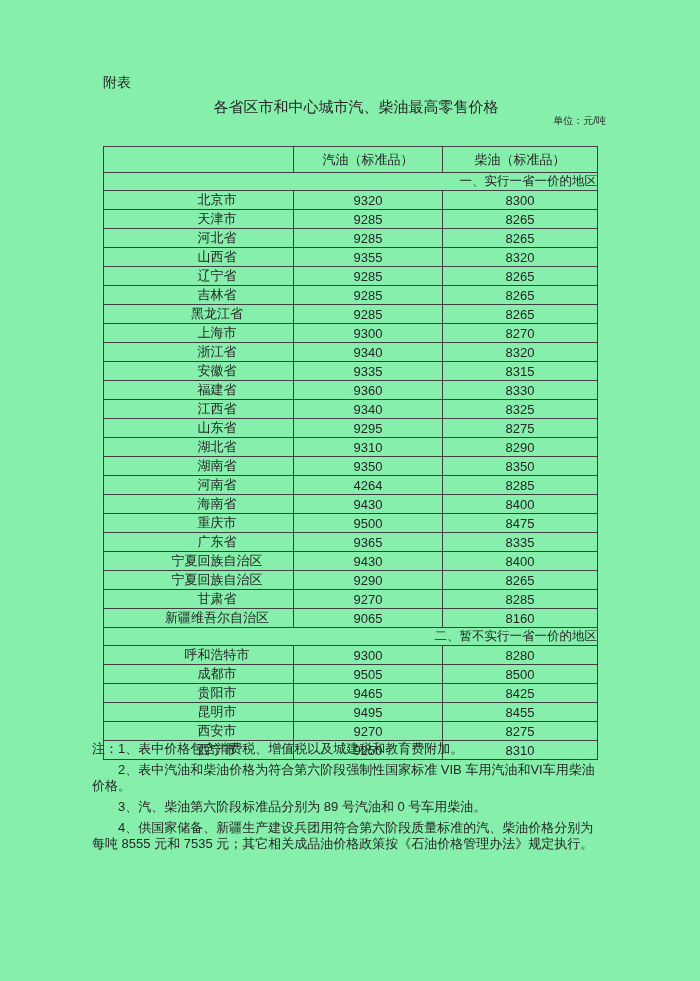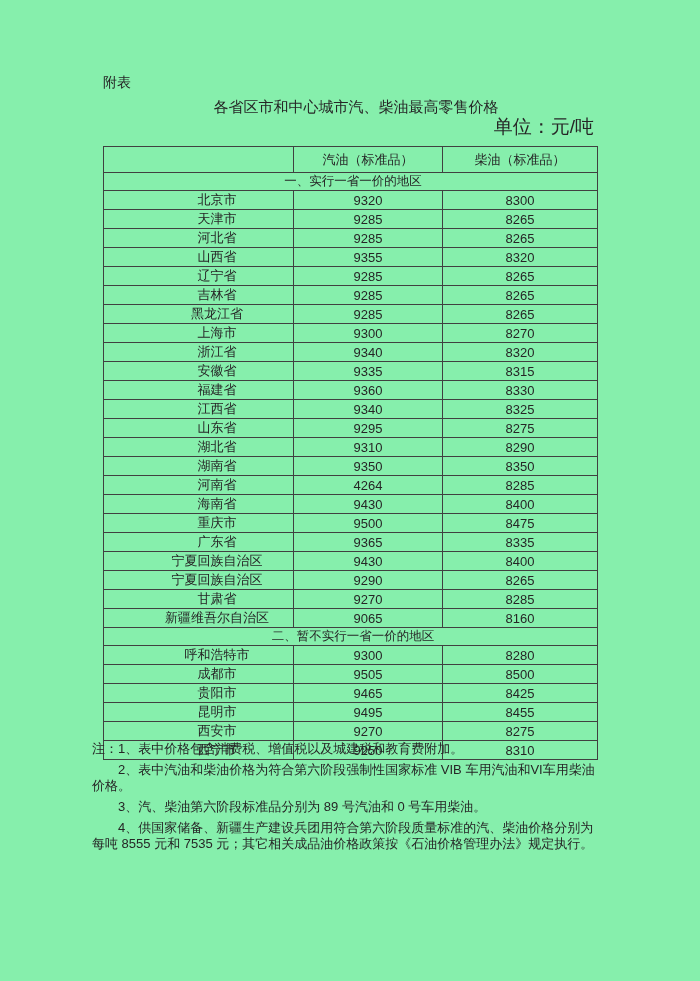--- a/index.html
+++ b/index.html
@@ -27,23 +27,23 @@
   .doc-title {
     position: absolute;
     left: 0;
     right: 0;
     top: 98px;
     text-align: center;
     font-size: 15px;
   }
   .unit-label {
     position: absolute;
-    right: 118px;
+    right: 106px;
     top: 114px;
-    font-size: 19px;
+    font-size: 10px;
   }
   table.price-table {
     position: absolute;
     left: 103px;
     top: 146px;
     width: 494px;
     border-collapse: collapse;
     table-layout: fixed;
     font-size: 13px;
   }
@@ -54,21 +54,21 @@
     font-weight: normal;
     overflow: hidden;
     white-space: nowrap;
   }
   .price-table thead th {
     height: 25px;
     text-align: center;
   }
   .price-table td.section-cell {
     height: 17px;
-    text-align: center;
+    text-align: right;
     padding-left: 5px;
     font-size: 12.5px;
   }
   .price-table td.region-cell {
     height: 18px;
     text-align: center;
     padding-left: 37px;
   }
   .price-table td.price-cell {
     height: 18px;

